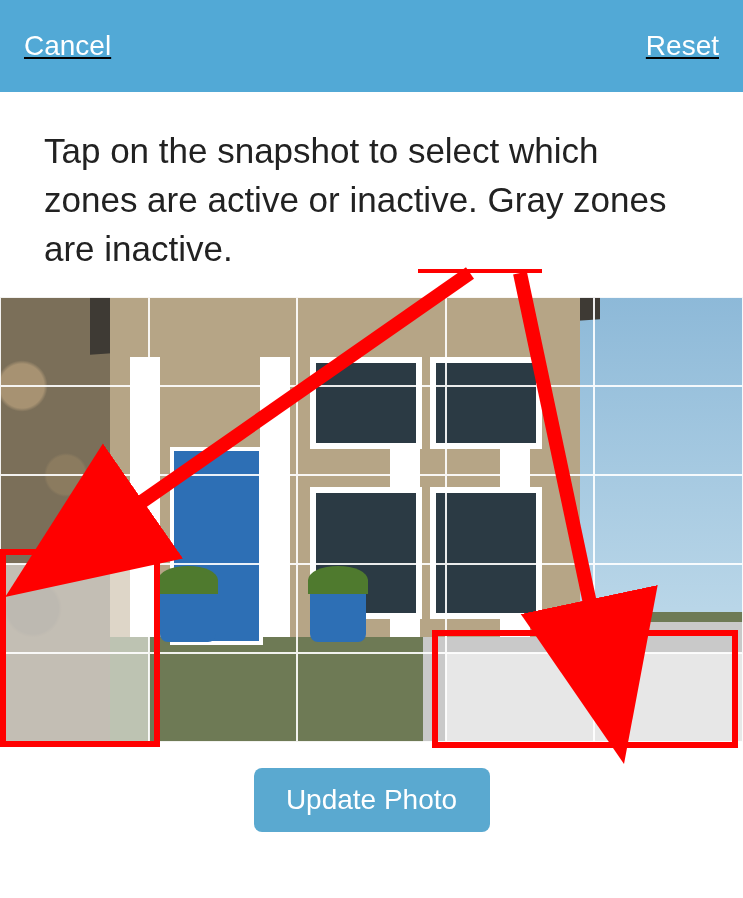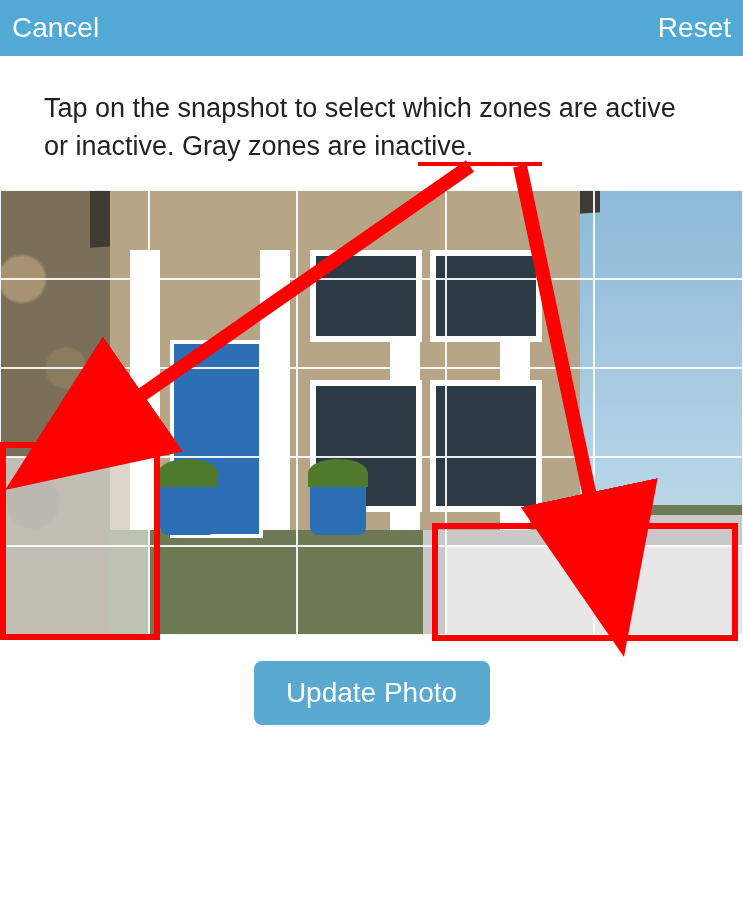--- a/index.html
+++ b/index.html
@@ -1,20 +1,20 @@
 <!DOCTYPE html>
 <html><head>
 <meta charset="utf-8">
 <style>
   html,body{margin:0;padding:0;font-family:-apple-system,Helvetica Neue,Arial,sans-serif;}
   body{width:743px;height:898px;background:#fff;overflow:hidden;}
-  .navbar{background:#52a9d6;height:56px;display:flex;align-items:center;justify-content:space-between;padding:0 12px;}
+  .navbar{background:#52a9d6;height:92px;display:flex;align-items:center;justify-content:space-between;padding:0 24px;text-decoration:underline;}
   .nav-btn{color:#fff;font-size:28px;font-weight:400;}
   .nav-title{flex:1;text-align:center;}
-  .instructions{font-size:27px;line-height:1.4;color:#222;padding:34px 44px 24px 44px;text-align:left;}
+  .instructions{font-size:35px;line-height:1.4;color:#222;padding:34px 44px 24px 44px;text-align:left;}
   .snapshot-wrap{position:relative;width:743px;height:445px;}
   .snapshot{position:absolute;inset:0;overflow:hidden;}
   .sky{position:absolute;inset:0;background:linear-gradient(#8db9d8,#b9d6e8 70%);}
   .lawn{position:absolute;left:0;right:0;bottom:0;height:130px;background:#6e7a55;}
   .drive{position:absolute;right:0;bottom:0;width:320px;height:120px;background:#c9c9c9;}
   .house{position:absolute;left:110px;top:0;width:470px;height:340px;background:#b6a586;}
   .roof{position:absolute;left:90px;top:-20px;width:510px;height:60px;background:#3e3a34;transform:skewY(-4deg);}
   .pillar{position:absolute;top:60px;width:30px;height:280px;background:#fff;}
   .p1{left:130px}.p2{left:260px}.p3{left:390px}.p4{left:500px}
   .door{position:absolute;left:170px;top:150px;width:85px;height:190px;background:#2d6fb5;border:4px solid #fff;}

